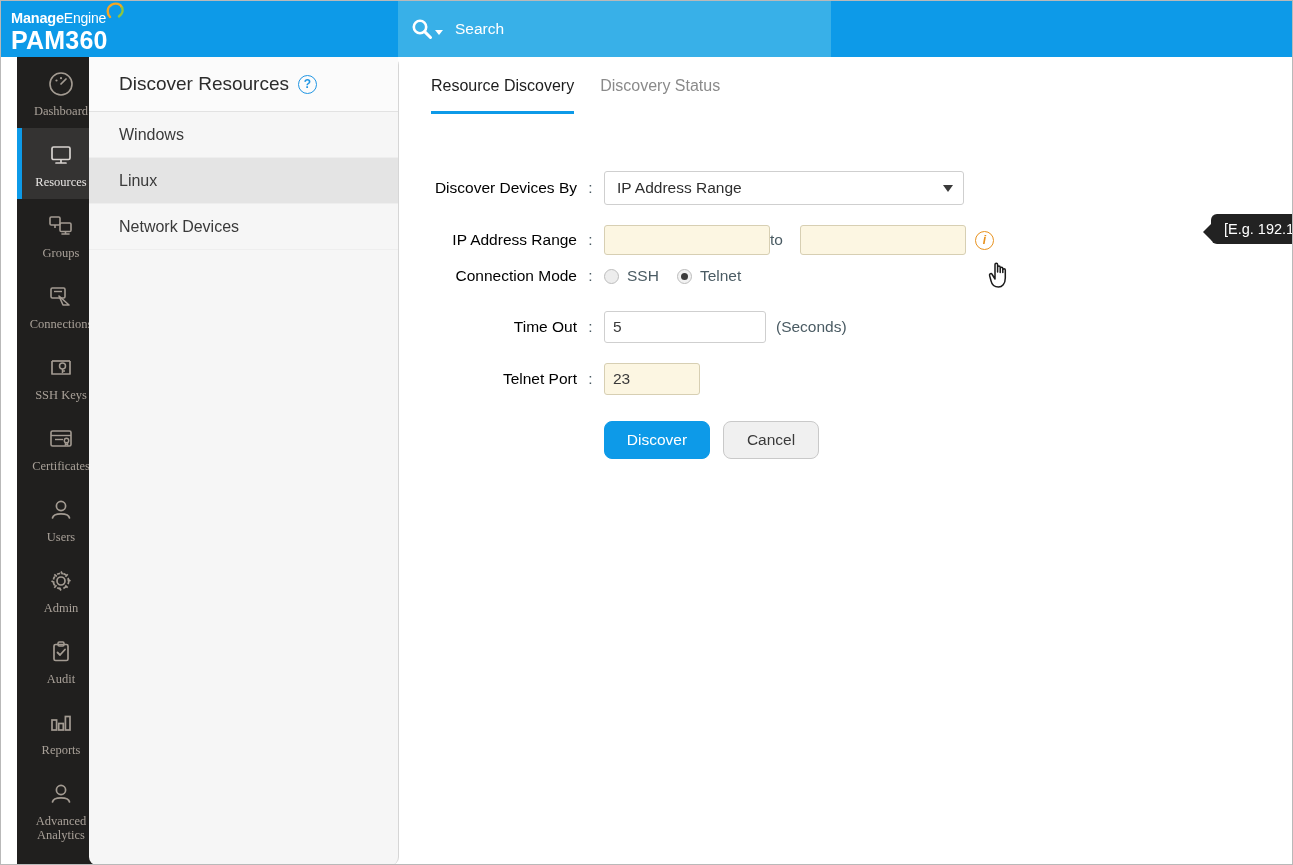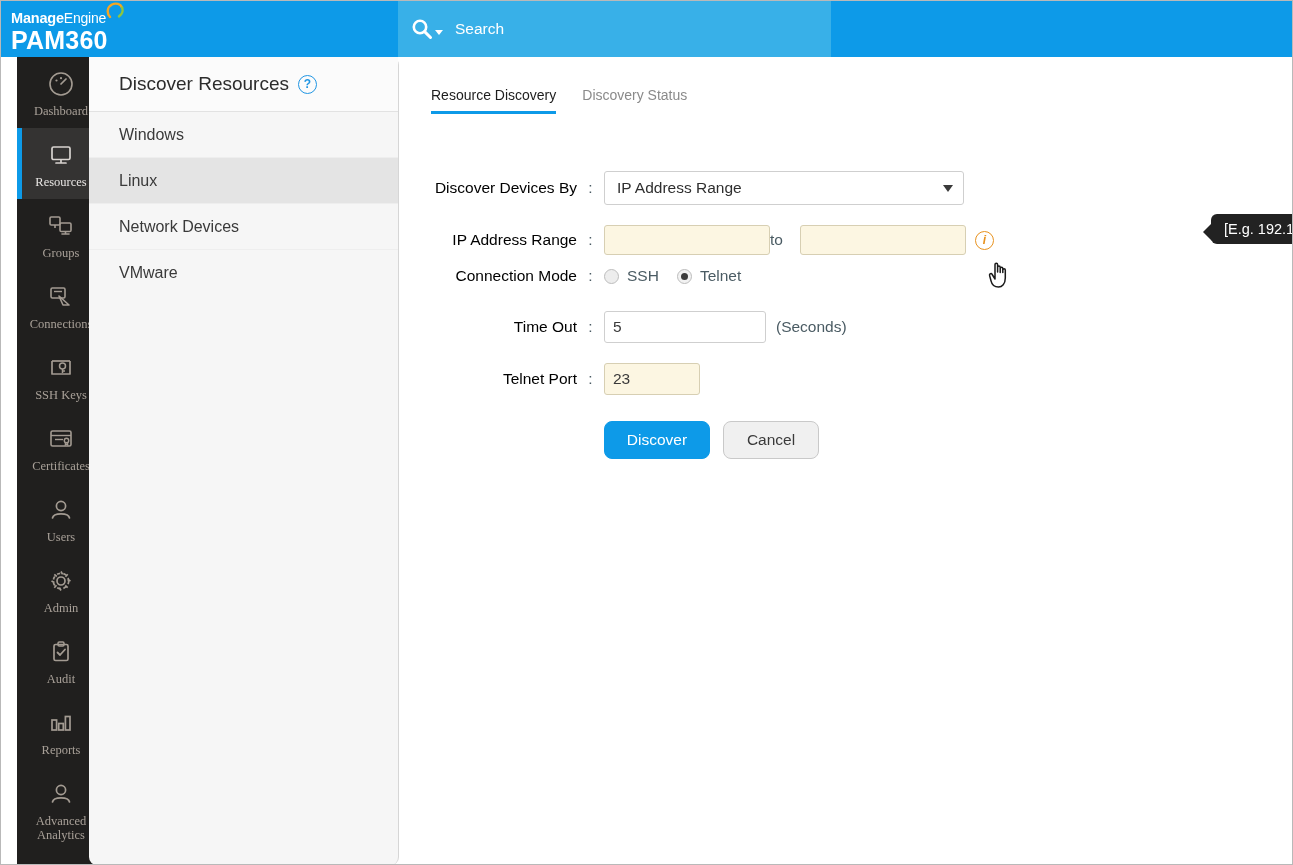--- a/index.html
+++ b/index.html
@@ -140,22 +140,22 @@
   .main {
     position: absolute; left: 398px; top: 56px;
     width: 893px; height: 808px;
     background: #ffffff;
   }
   .tabbar {
     display: flex; align-items: flex-end;
     padding: 22px 0 0 32px; height: 57px;
   }
   .tab {
-    font-size: 14px; color: #8a8a8a; cursor: pointer;
-    padding-bottom: 8px; margin-right: 26px;
+    font-size: 16px; color: #8a8a8a; cursor: pointer;
+    padding-bottom: 16px; margin-right: 26px;
     border-bottom: 3px solid transparent;
   }
   .tab.active {
     color: #1d1d1d; border-bottom-color: #0d9ae8;
   }
 
   
   .form {
     margin-top: 57px;
     padding-left: 0;
@@ -443,23 +443,20 @@
     </div>
     <div class="subnav-item">
       <span>Windows</span>
     </div>
     <div class="subnav-item active">
       <span>Linux</span>
     </div>
     <div class="subnav-item">
       <span>Network Devices</span>
     </div>
-    <div class="subnav-item" style="border-bottom:none">
-      <span>VMware</span>
-    </div>
   </div>
 
   <div class="main">
 
     <div class="tabbar">
       <div class="tab active">
         <span>Resource Discovery</span>
       </div>
       <div class="tab">
         <span>Discovery Status</span>

